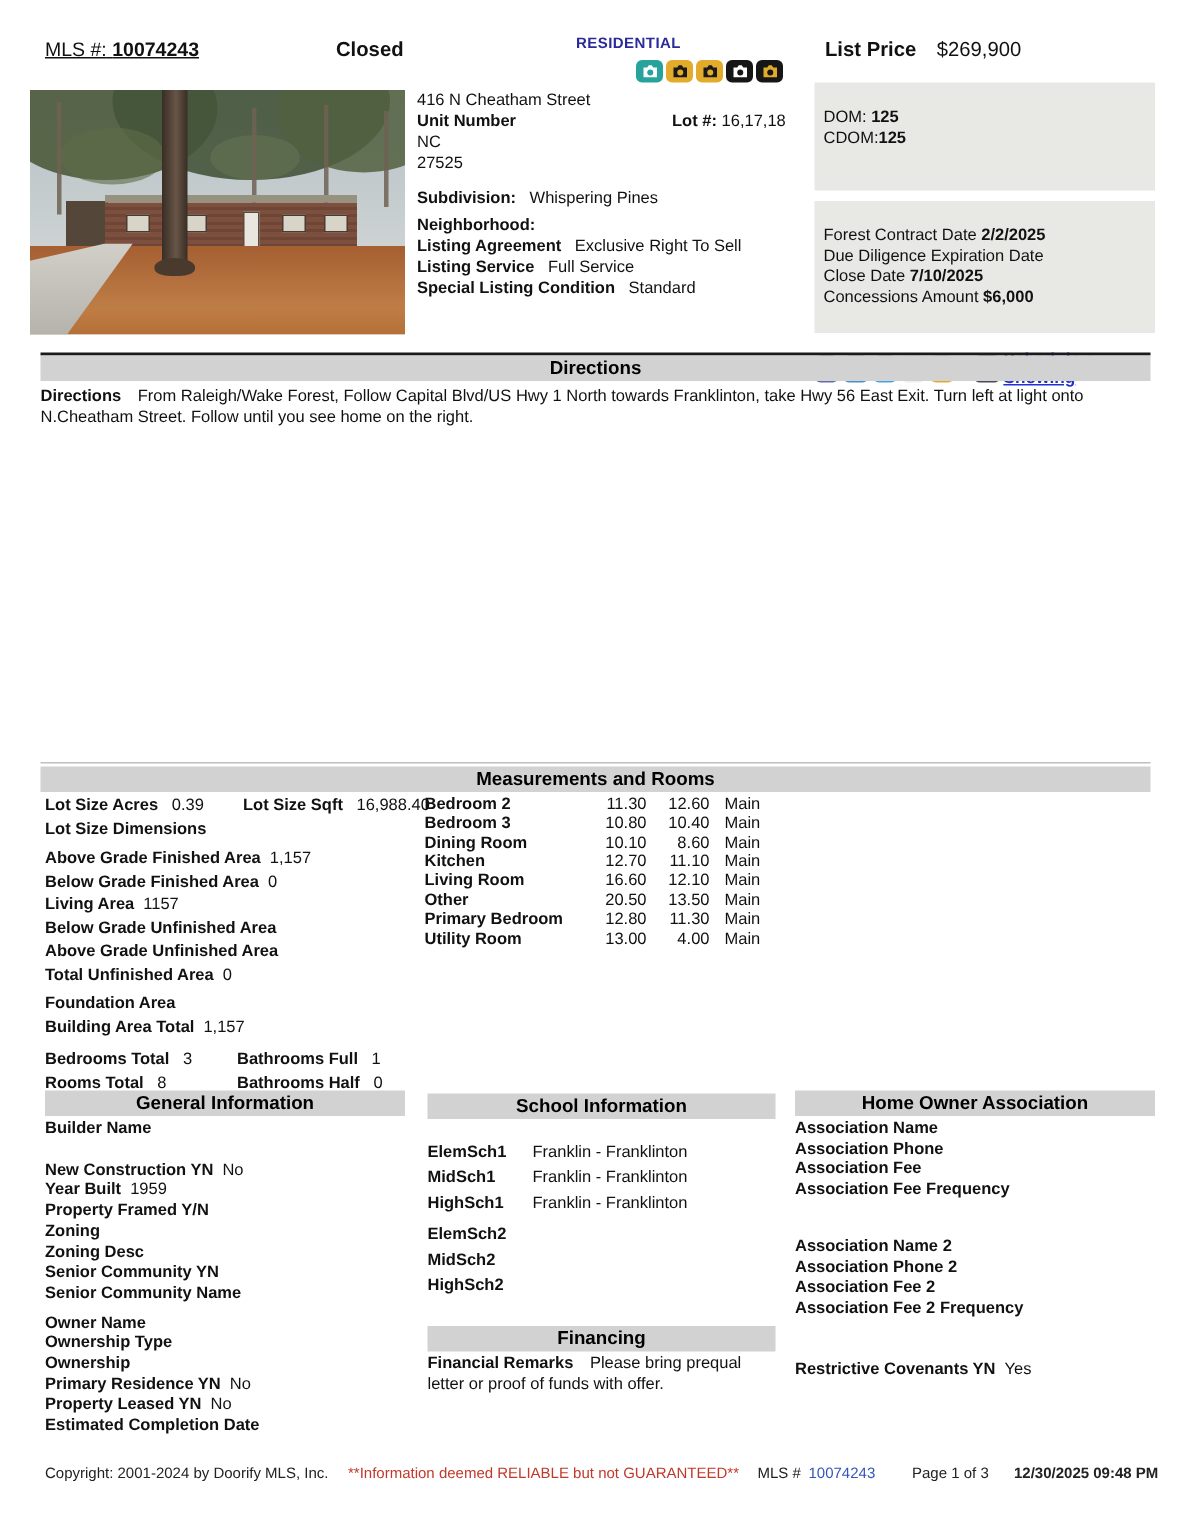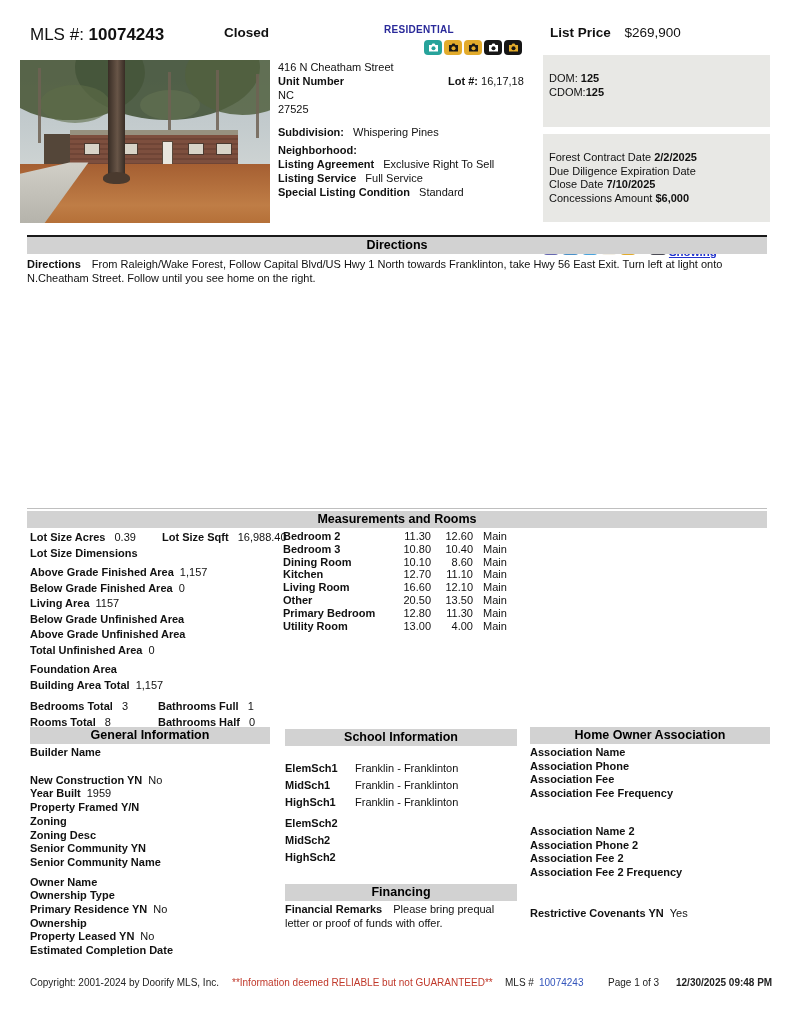--- a/index.html
+++ b/index.html
@@ -14,21 +14,21 @@
   .bar {
     background:#d2d2d2; text-align:center; font-weight:bold;
     font-size:12.5px; line-height:17px; height:17px; color:#000;
   }
   .rule { border-top:2px solid #1a1a1a; }
   .rule-light { border-top:1px solid #bfbfbf; }
   .field { line-height:15.5px; white-space:nowrap; }
   .field .lbl { font-weight:bold; }
   .field .val { font-weight:normal; margin-left:6px; }
   
-  .hdr-mls { left:30px; top:25px; font-size:17px; }
+  .hdr-mls { left:30px; top:25px; font-size:13px;text-decoration:underline; }
   .hdr-status { left:224px; top:25px; font-size:13.5px; font-weight:bold; }
   .hdr-type { left:384px; top:24px; font-size:10px; font-weight:bold; color:#2a2a9a; letter-spacing:.3px; }
   .hdr-price { left:550px; top:25px; font-size:13.5px; }
   .media-row { left:424px; top:40px; display:flex; gap:2px; }
   .mi { width:18px; height:15px; border-radius:4px; display:flex; align-items:center; justify-content:center; }
   .mi-teal { background:#27a39b; } .mi-gold { background:#e2ab2b; } .mi-black { background:#161616; }
   
   .photo { left:20px; top:60px; width:250px; height:163px; overflow:hidden;
     background:linear-gradient(#b7c1c7 0%, #c3cbcd 40%, #ccd2d2 62%); }
   .blob { position:absolute; border-radius:50%; }
@@ -346,22 +346,22 @@
       <div class="field" style="line-height:13.7px"><span class="lbl">New Construction YN</span><span class="val">No</span></div>
       <div class="field" style="line-height:13.7px"><span class="lbl">Year Built</span><span class="val">1959</span></div>
       <div class="field" style="line-height:13.7px"><span class="lbl">Property Framed Y/N</span><span class="val"></span></div>
       <div class="field" style="line-height:13.7px"><span class="lbl">Zoning</span><span class="val"></span></div>
       <div class="field" style="line-height:13.7px"><span class="lbl">Zoning Desc</span><span class="val"></span></div>
       <div class="field" style="line-height:13.7px"><span class="lbl">Senior Community YN</span><span class="val"></span></div>
       <div class="field" style="line-height:13.7px"><span class="lbl">Senior Community Name</span><span class="val"></span></div>
       <div style="height:6px"></div>
       <div class="field" style="line-height:13.7px"><span class="lbl">Owner Name</span><span class="val"></span></div>
       <div class="field" style="line-height:13.7px"><span class="lbl">Ownership Type</span><span class="val"></span></div>
+      <div class="field" style="line-height:13.7px"><span class="lbl">Ownership</span><span class="val"></span></div>
       <div class="field" style="line-height:13.7px"><span class="lbl">Primary Residence YN</span><span class="val">No</span></div>
-      <div class="field" style="line-height:13.7px"><span class="lbl">Ownership</span><span class="val"></span></div>
       <div class="field" style="line-height:13.7px"><span class="lbl">Property Leased YN</span><span class="val">No</span></div>
       <div class="field" style="line-height:13.7px"><span class="lbl">Estimated Completion Date</span><span class="val"></span></div>
     </div>
   </div>
 
   <div class="abs col3 school-col">
     <div class="bar">School Information</div>
     <div style="margin-top:14px">
       <div class="school-row field"><span class="lbl">ElemSch1</span><span class="val">Franklin - Franklinton</span></div>
       <div class="school-row field"><span class="lbl">MidSch1</span><span class="val">Franklin - Franklinton</span></div>

